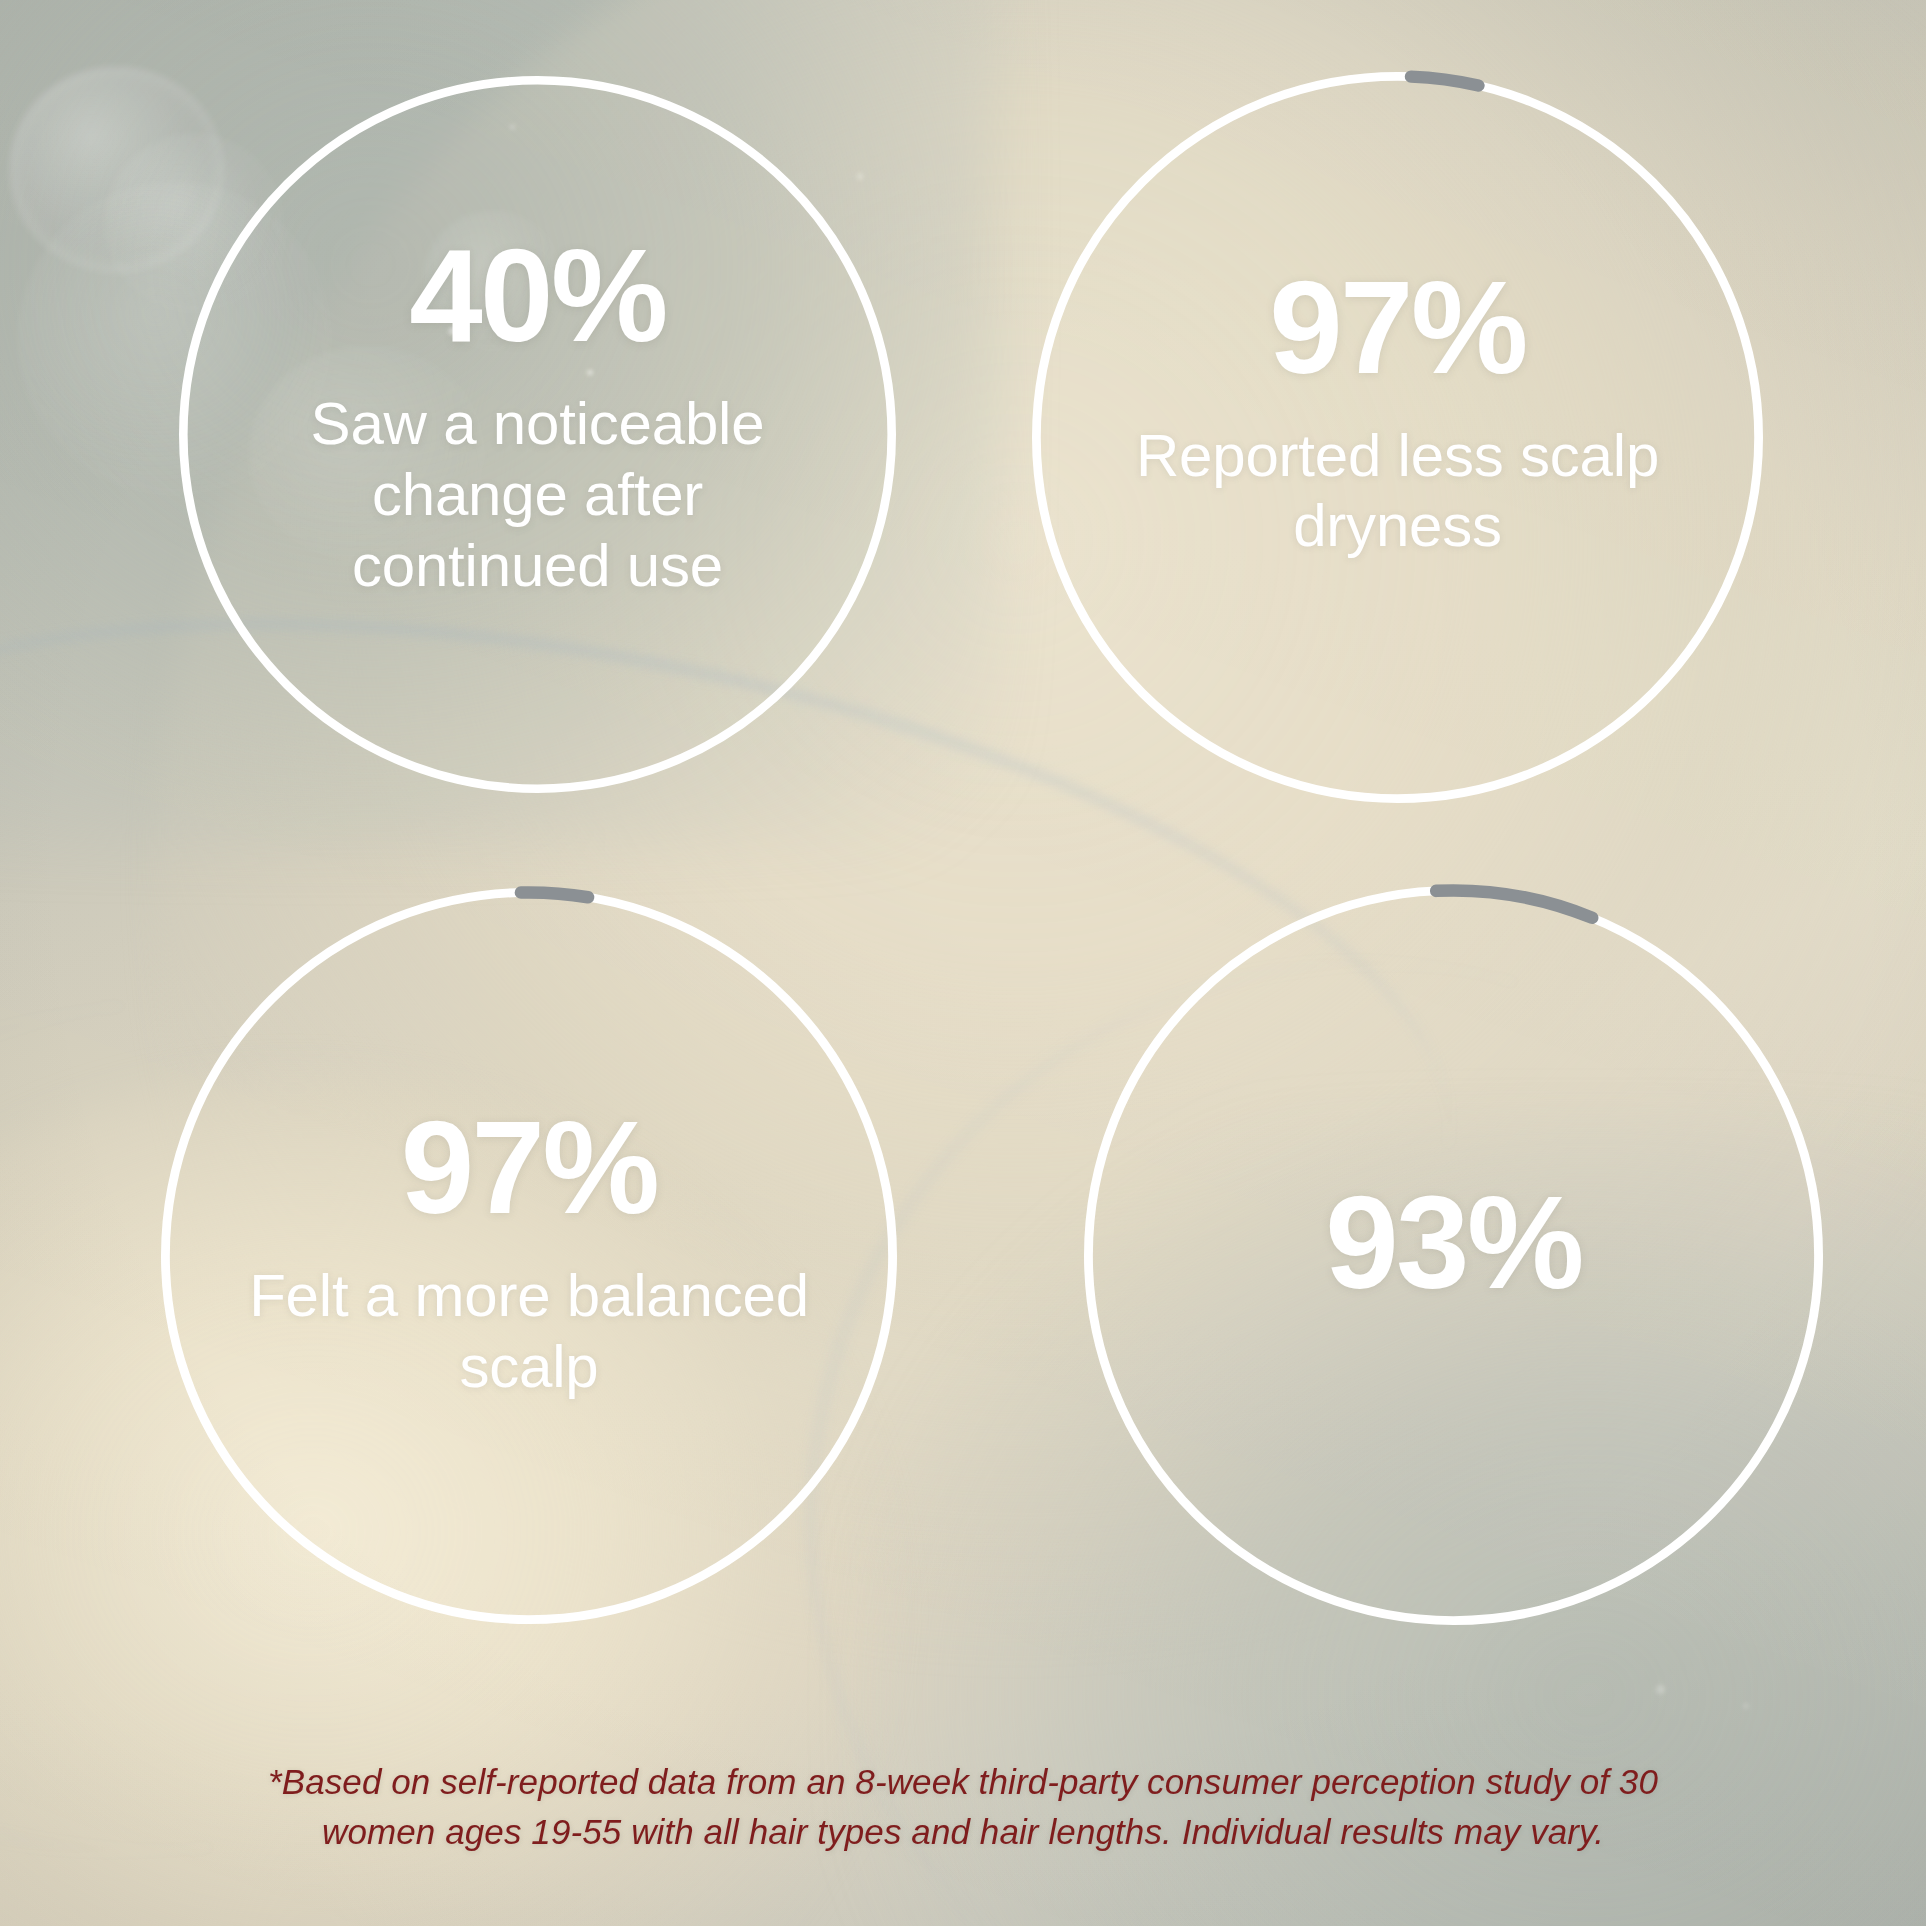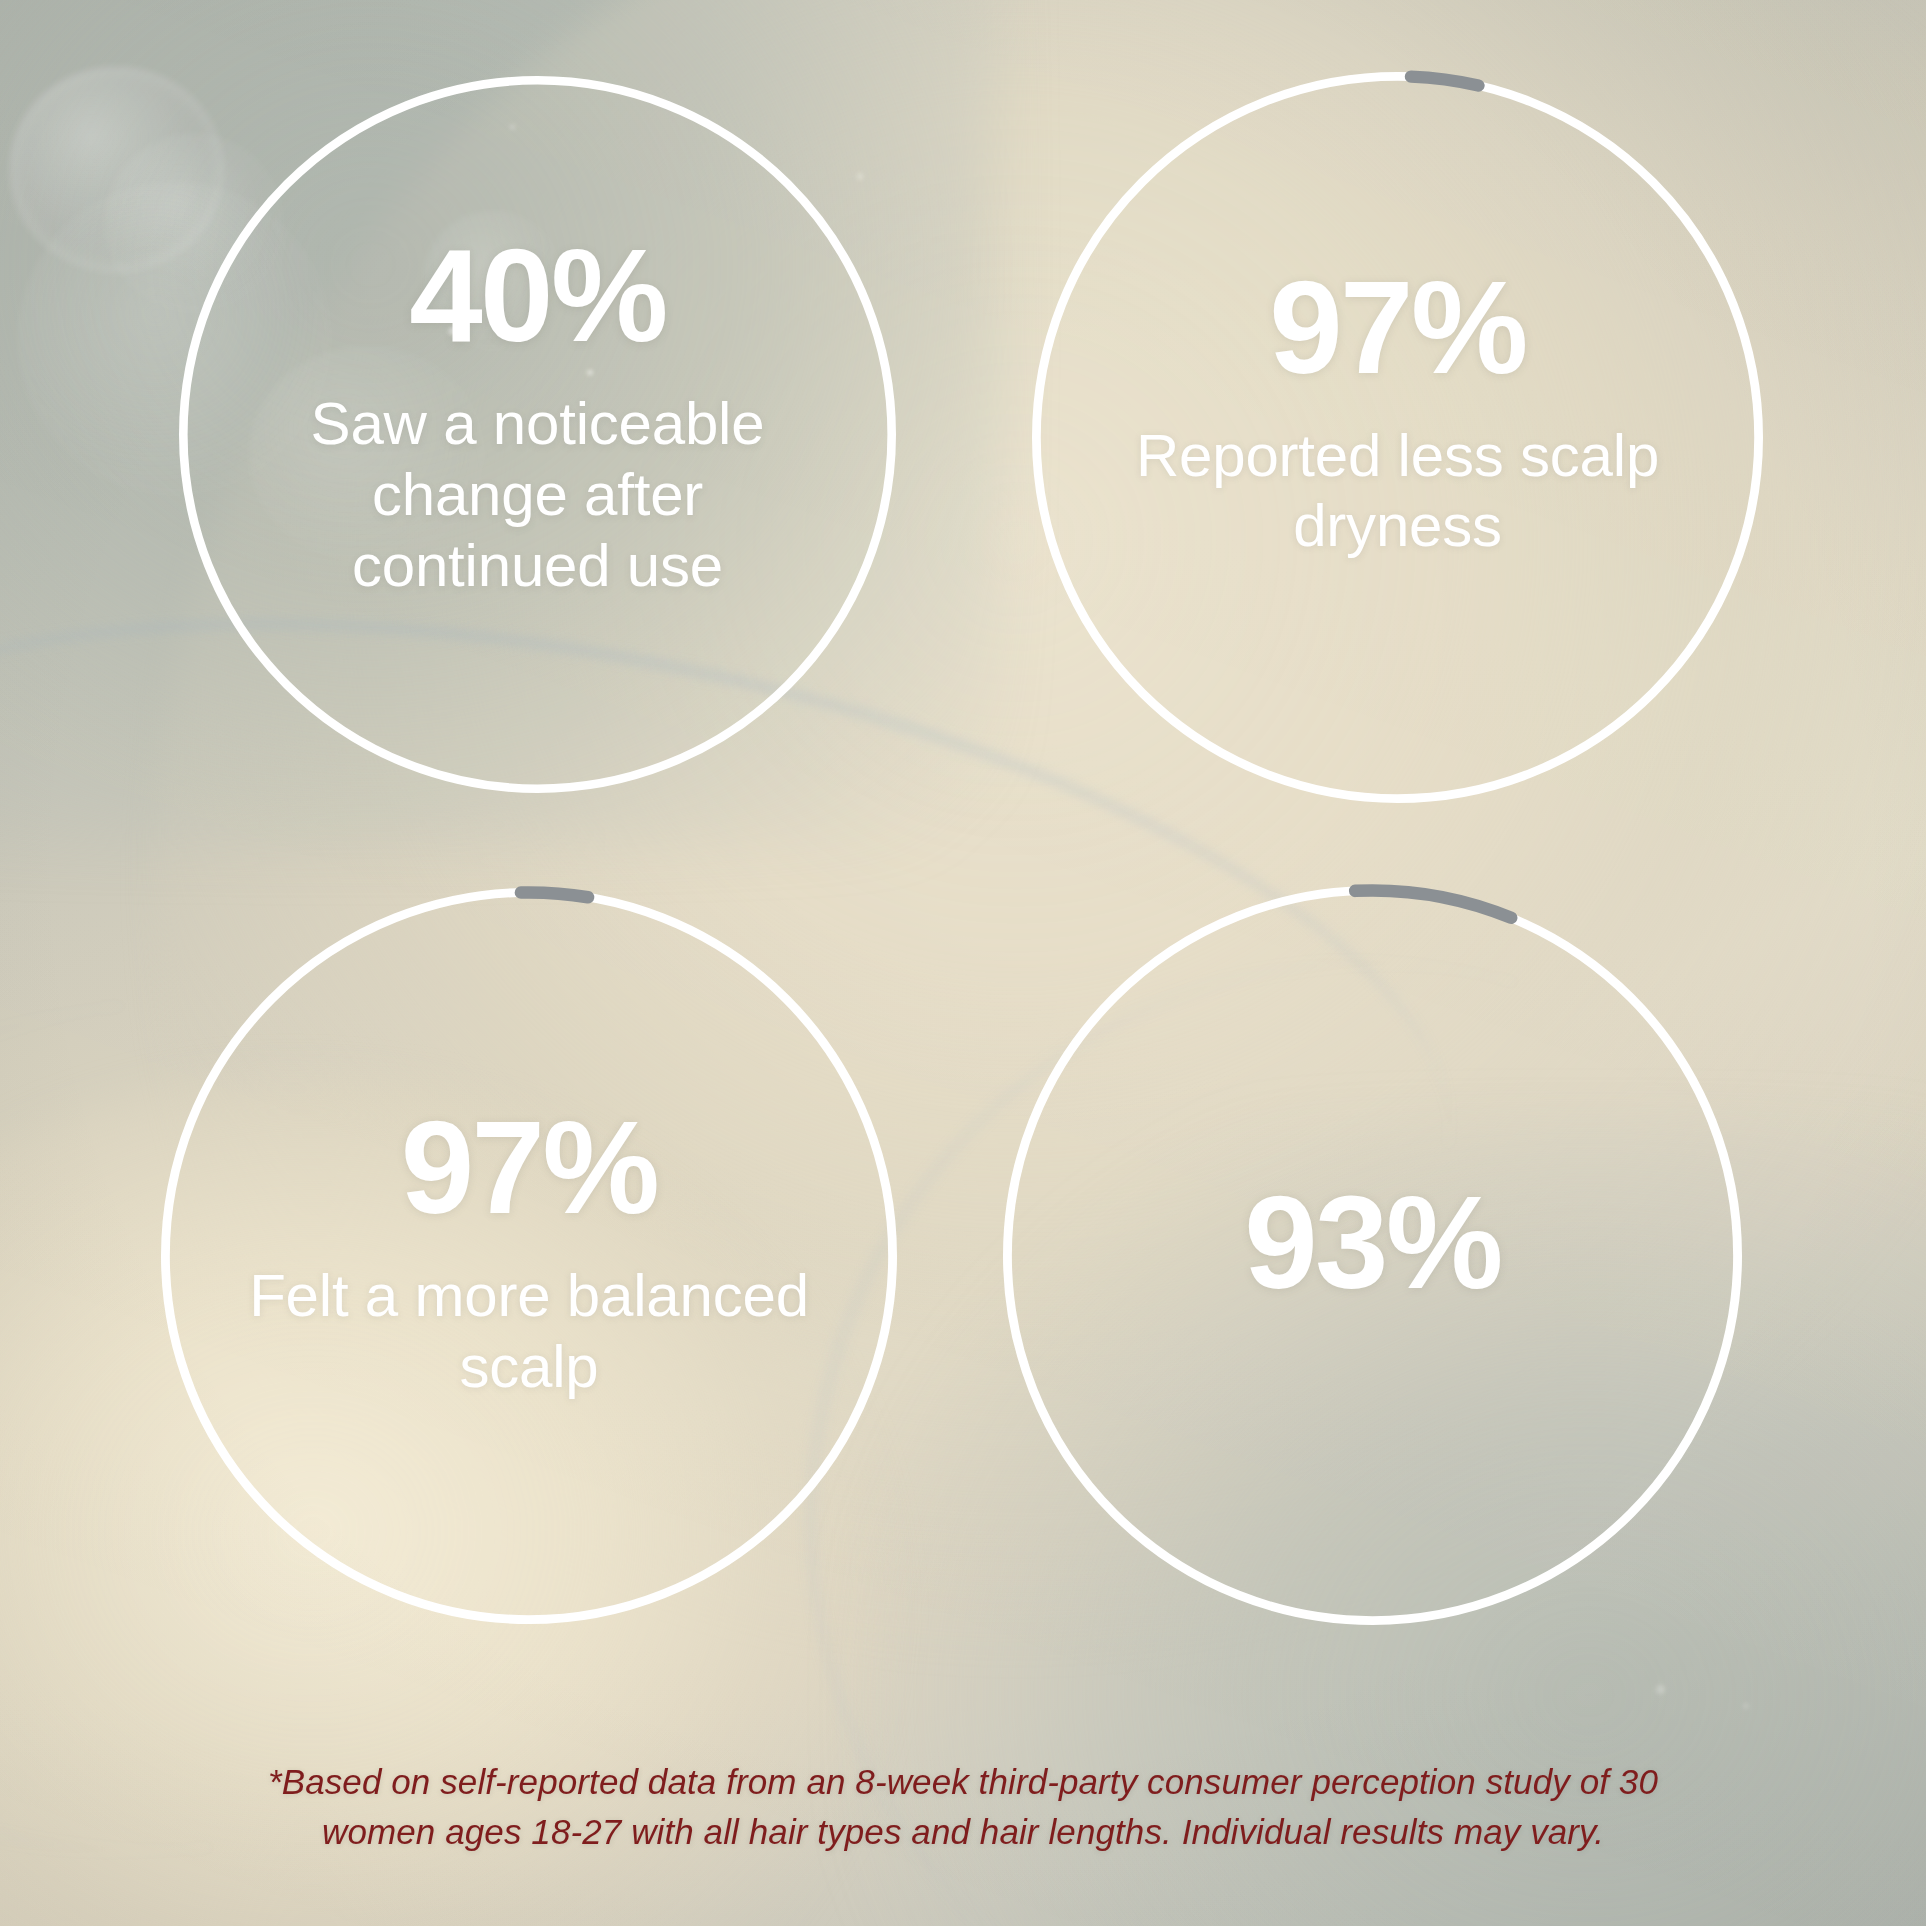--- a/index.html
+++ b/index.html
@@ -214,21 +214,21 @@
     line-height: 1.18;
     letter-spacing: -0.2px;
     margin: 8px;
     text-shadow: 0 1.2px 7.4px rgba(120,120,110,0.16);
   }
 
   
   #circle-1 { left: 179px;  top: 76px;  width: 717px; height: 717px; }
   #circle-2 { left: 1032px; top: 72px;  width: 731px; height: 731px; }
   #circle-3 { left: 161px;  top: 888px; width: 736px; height: 736px; }
-  #circle-4 { left: 1003px; top: 886px; width: 739px; height: 739px; }
+  #circle-4 { left: 1084px; top: 886px; width: 739px; height: 739px; }
 
   
   #circle-1 .stat-content { top: 48%; }
   #circle-2 .stat-content { top: 47%; }
   #circle-3 .stat-content { top: 50%; }
   #circle-4 .stat-content { top: 50%; }
 
   
   #footnote {
     position: absolute;
@@ -321,17 +321,17 @@
       </svg>
       <div class="stat-content">
         <div class="stat-value">93%</div>
       </div>
     </div>
 
   </div>
 
   <div id="footnote">
     <span class="fn-line">*Based on self-reported data from an 8-week third-party consumer perception study of 30</span>
-    <span class="fn-line">women ages 18-27 with all hair types and hair lengths. Individual results may vary.</span>
+    <span class="fn-line">women ages 19-55 with all hair types and hair lengths. Individual results may vary.</span>
   </div>
 
 </div>
 
 
 </body></html>

